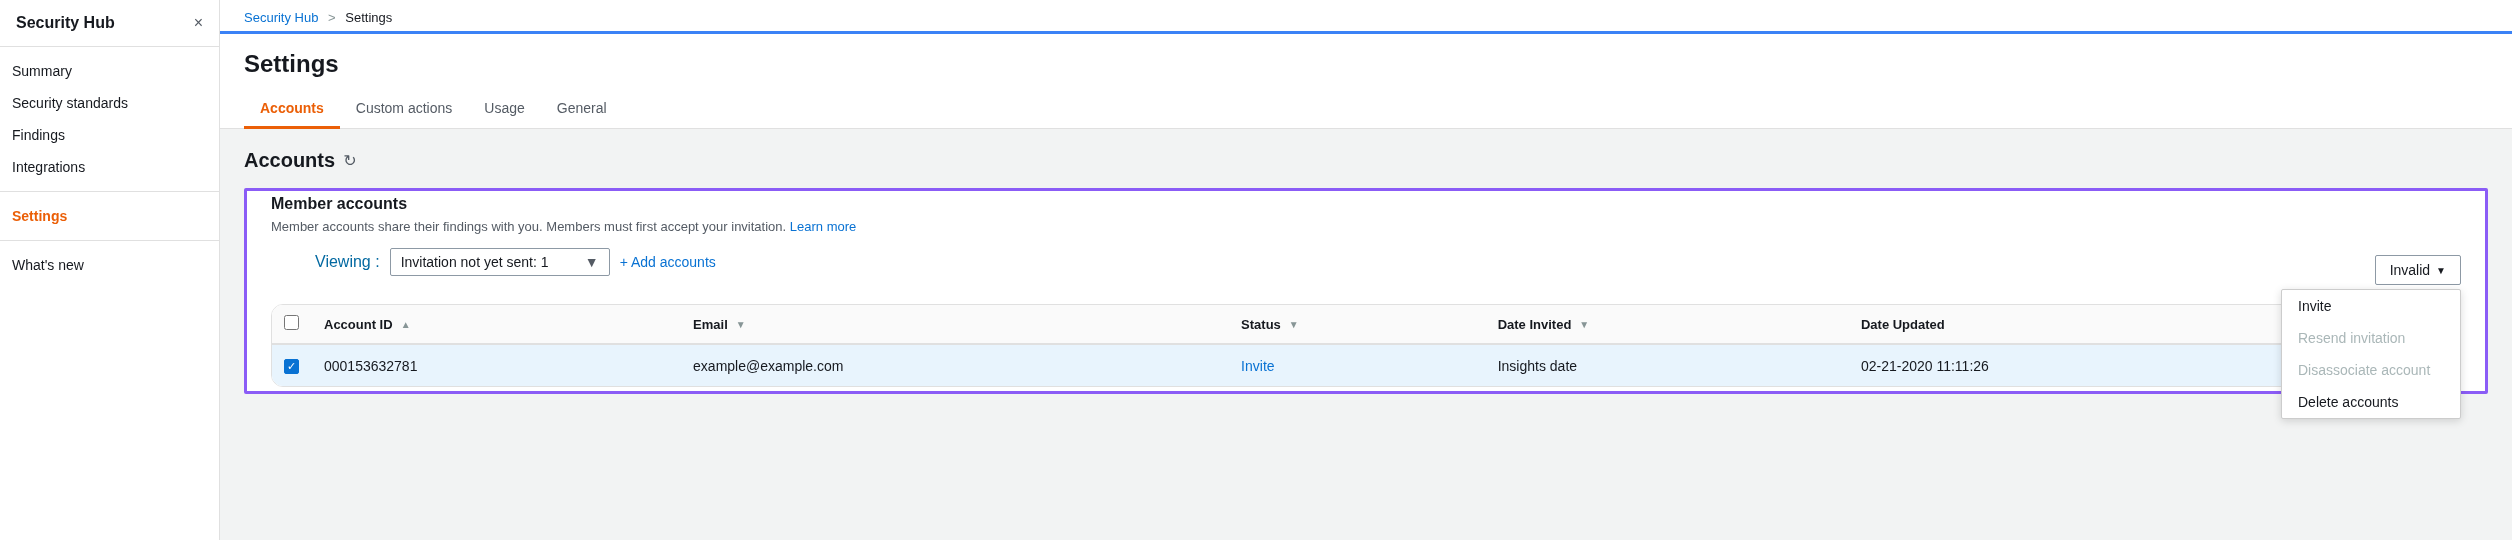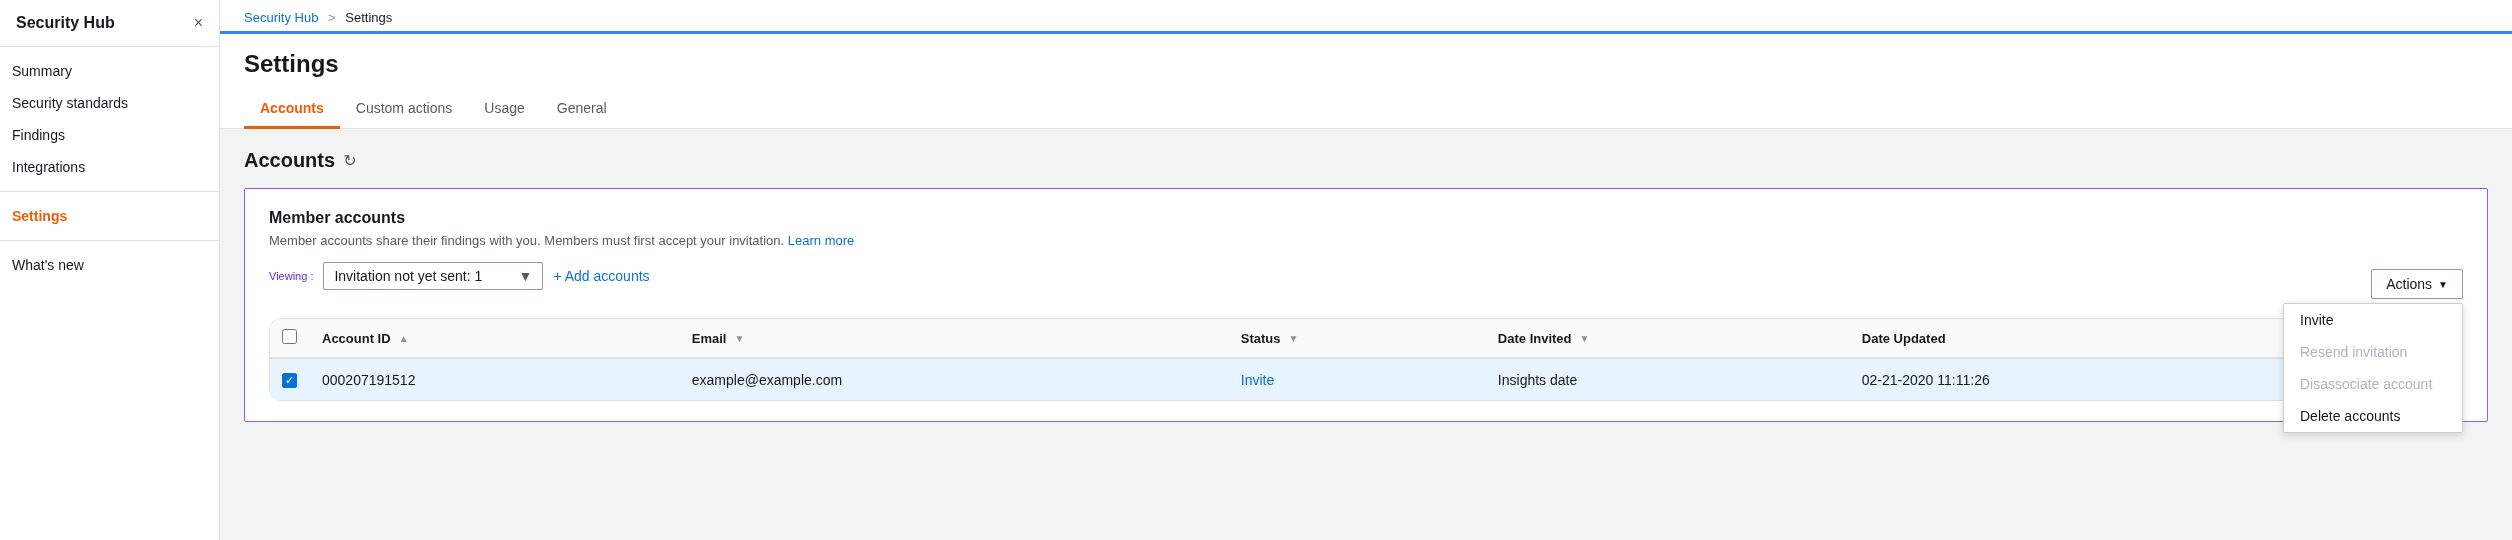--- a/index.html
+++ b/index.html
@@ -130,23 +130,23 @@
     }
     .refresh-icon {
       color: #545b64;
       cursor: pointer;
       font-size: 16px;
     }
 
     
     .card {
       background: #fff;
-      border: 1px solid #8b5cf6;
+      border: 3px solid #8b5cf6;
       border-radius: 2px;
-      padding: 20px 24px;
+      padding: 4px 24px;
     }
     .card-title {
       font-size: 16px;
       font-weight: 700;
       color: #16191f;
       margin-bottom: 6px;
     }
     .card-description {
       font-size: 13px;
       color: #545b64;
@@ -154,21 +154,21 @@
     }
     .card-description a { color: #0972d3; text-decoration: none; cursor: pointer; }
 
     
     .viewing-row {
       display: flex;
       align-items: center;
       gap: 10px;
       margin-bottom: 16px;
     }
-    .viewing-label { font-size: 11px; color: #6d28d9; }
+    .viewing-label { font-size: 16px; color: #0369a1; margin-left: 44px; }
     .viewing-select {
       display: flex;
       align-items: center;
       border: 1px solid #8d99a5;
       border-radius: 2px;
       padding: 5px 10px;
       background: #fff;
       cursor: pointer;
       min-width: 220px;
       justify-content: space-between;
@@ -345,21 +345,21 @@
           <span class="viewing-label">Viewing :</span>
           <div class="viewing-select">
             <span>Invitation not yet sent: 1</span>
             <span class="chevron">▼</span>
           </div>
           <button class="add-accounts-btn">+ Add accounts</button>
         </div>
 
         <div class="actions-row" style="position:relative; margin-bottom:0;">
           <button class="actions-btn">
-            <span>Actions</span>
+            <span>Invalid</span>
             <span class="chevron-down">▼</span>
           </button>
 
           <div class="dropdown-menu">
             <div class="dropdown-item">Invite</div>
             <div class="dropdown-item disabled">Resend invitation</div>
             <div class="dropdown-item disabled">Disassociate account</div>
             <div class="dropdown-item">Delete accounts</div>
           </div>
         </div>
@@ -400,21 +400,21 @@
                 <span>Date Updated</span>
               </th>
               <th></th>
             </tr>
           </thead>
           <tbody>
             <tr class="selected">
               <td class="checkbox-cell">
                 <div class="checked-box"></div>
               </td>
-              <td>000207191512</td>
+              <td>000153632781</td>
               <td>example@example.com</td>
               <td>
                 <a class="link-text">Invite</a>
               </td>
               <td>Insights date</td>
               <td>02-21-2020 11:11:26</td>
               <td>
                 <button class="close-btn">×</button>
               </td>
             </tr>

